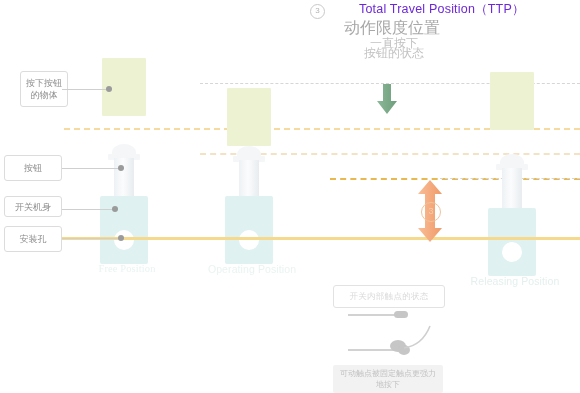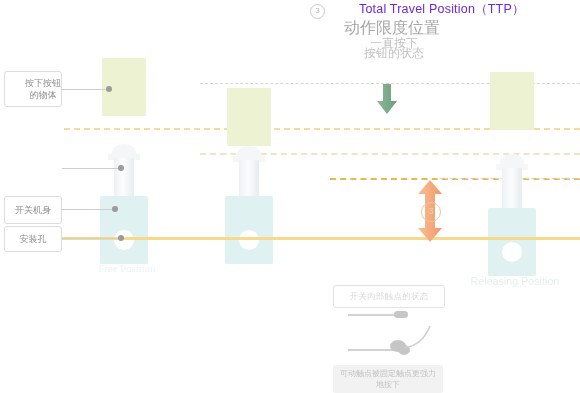--- a/index.html
+++ b/index.html
@@ -106,20 +106,21 @@
     <div class="pos-label" style="color:#e9f4f2;font-family:Liberation Serif, serif;">Free Position</div>
   </div>
 
   <div class="col" style="left:187px;">
     <div class="obj" style="left:40px;top:88px;width:44px;height:58px;background:#edf3d2;"></div>
     <div class="cap" style="left:50px;top:146px;width:24px;height:12px;background:#f4f6f8;"></div>
     <div class="collar" style="left:46px;top:156px;width:32px;height:6px;background:#f4f6f8;"></div>
     <div class="plunger" style="left:52px;top:160px;width:20px;height:38px;background:linear-gradient(90deg,#eef1f4,#fbfcfd 45%,#e8ecef);"></div>
     <div class="body" style="left:38px;top:196px;width:48px;height:68px;background:#dff1f0;"></div>
     <div class="hole" style="left:52px;top:230px;width:20px;height:20px;"></div>
+    <div class="pos-label" style="color:#e9f4f2;">Operating Position</div>
   </div>
 
 
   <div class="col" style="left:450px;margin-top:12px;">
     <div class="obj" style="left:40px;top:60px;width:44px;height:58px;background:#edf3d2;"></div>
     <div class="cap" style="left:50px;top:142px;width:24px;height:12px;background:#f4f6f8;"></div>
     <div class="collar" style="left:46px;top:152px;width:32px;height:6px;background:#f4f6f8;"></div>
     <div class="plunger" style="left:52px;top:156px;width:20px;height:42px;background:linear-gradient(90deg,#eef1f4,#fbfcfd 45%,#e8ecef);"></div>
     <div class="body" style="left:38px;top:196px;width:48px;height:68px;background:#dff1f0;"></div>
     <div class="hole" style="left:52px;top:230px;width:20px;height:20px;"></div>
@@ -142,33 +143,36 @@
     <defs>
         <linearGradient id="oA" x1="0" y1="0" x2="1" y2="0">
       <stop offset="0" stop-color="#f9bd96"></stop>
           <stop offset="1" stop-color="#f09a68"></stop>
     </linearGradient>
       </defs>
     <path d="M13 0 L25 14 H18 V48 H25 L13 62 L1 48 H8 V14 H1 Z" fill="url(#oA)"></path>
   </svg>
   <div class="arrow-num">3</div>
 
-  <div class="callout-box" style="left:4px;top:71px;width:58px;height:36px;justify-content:flex-end;">
+  <div class="callout-box" style="left:20px;top:71px;width:48px;height:36px;">
     <div>
       <div>按下按钮</div>
       <div>的物体</div>
     </div>
   </div>
   <div class="lead" style="left:62px;top:89px;width:44px;"></div>
   <div class="leaddot" style="left:106px;top:86px;"></div>
 
+  <div class="callout-box" style="left:4px;top:155px;width:58px;height:26px;">
+    <div>按钮</div>
+  </div>
   <div class="lead" style="left:62px;top:168px;width:56px;"></div>
   <div class="leaddot" style="left:118px;top:165px;"></div>
 
-  <div class="callout-box" style="left:4px;top:196px;width:58px;height:28px;">
+  <div class="callout-box" style="left:4px;top:196px;width:58px;height:21px;">
     <div>开关机身</div>
   </div>
   <div class="lead" style="left:62px;top:209px;width:50px;"></div>
   <div class="leaddot" style="left:112px;top:206px;"></div>
 
   <div class="callout-box" style="left:4px;top:226px;width:58px;height:26px;">
     <div>安装孔</div>
   </div>
   <div class="lead" style="left:62px;top:238px;width:60px;"></div>
   <div class="leaddot" style="left:118px;top:235px;"></div>

